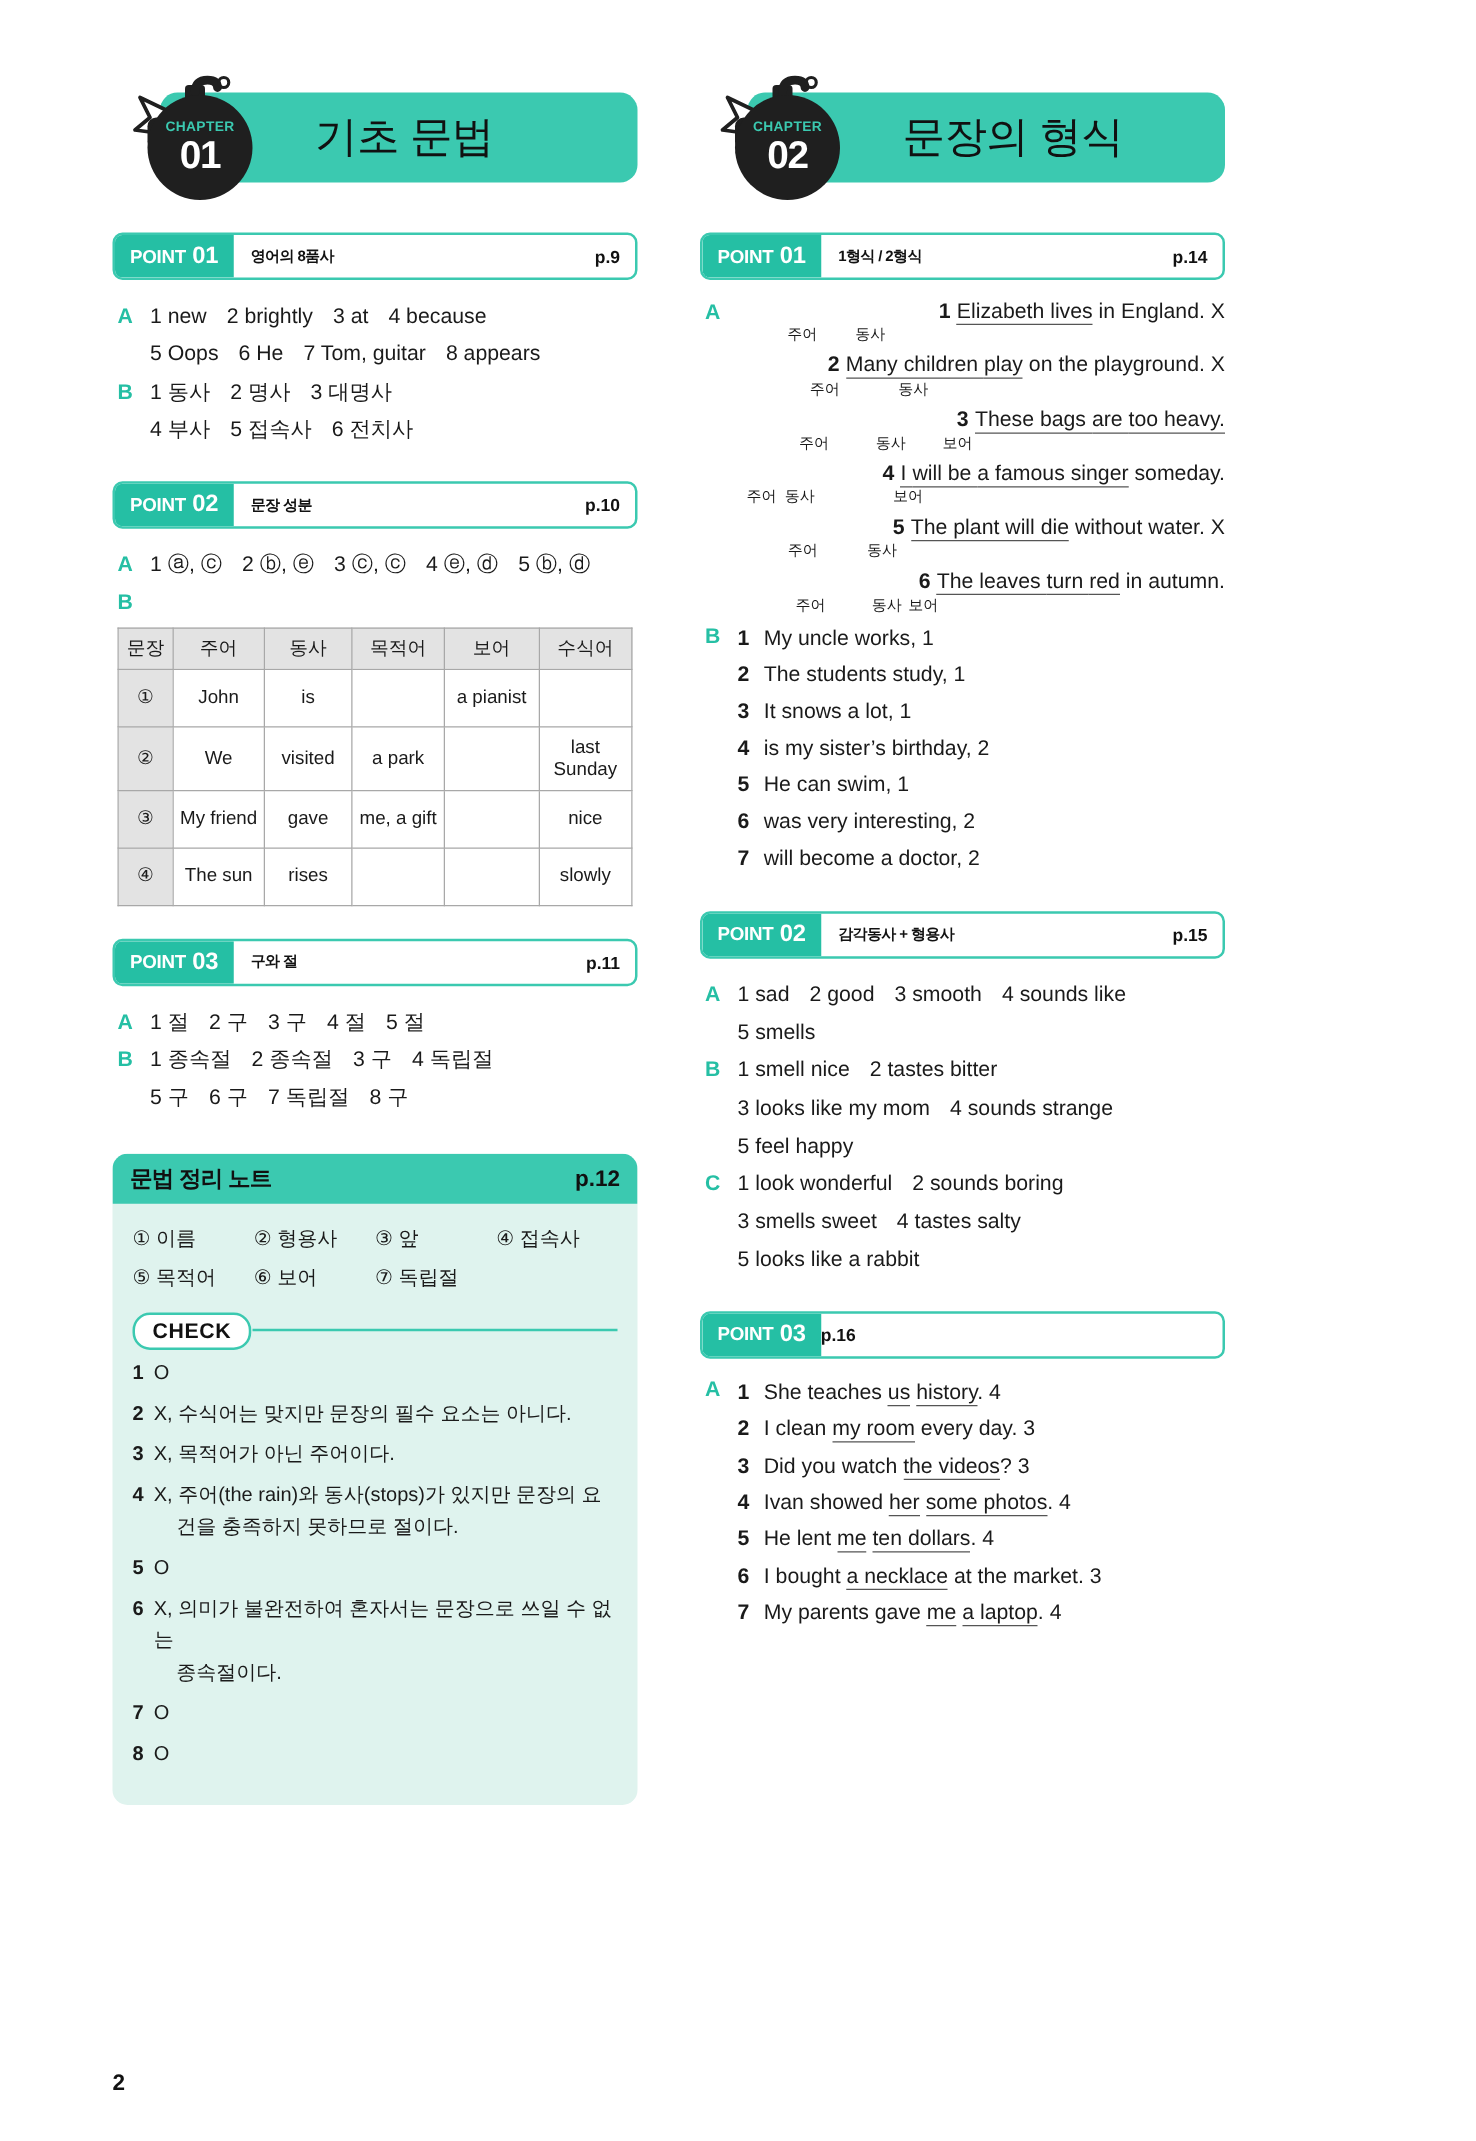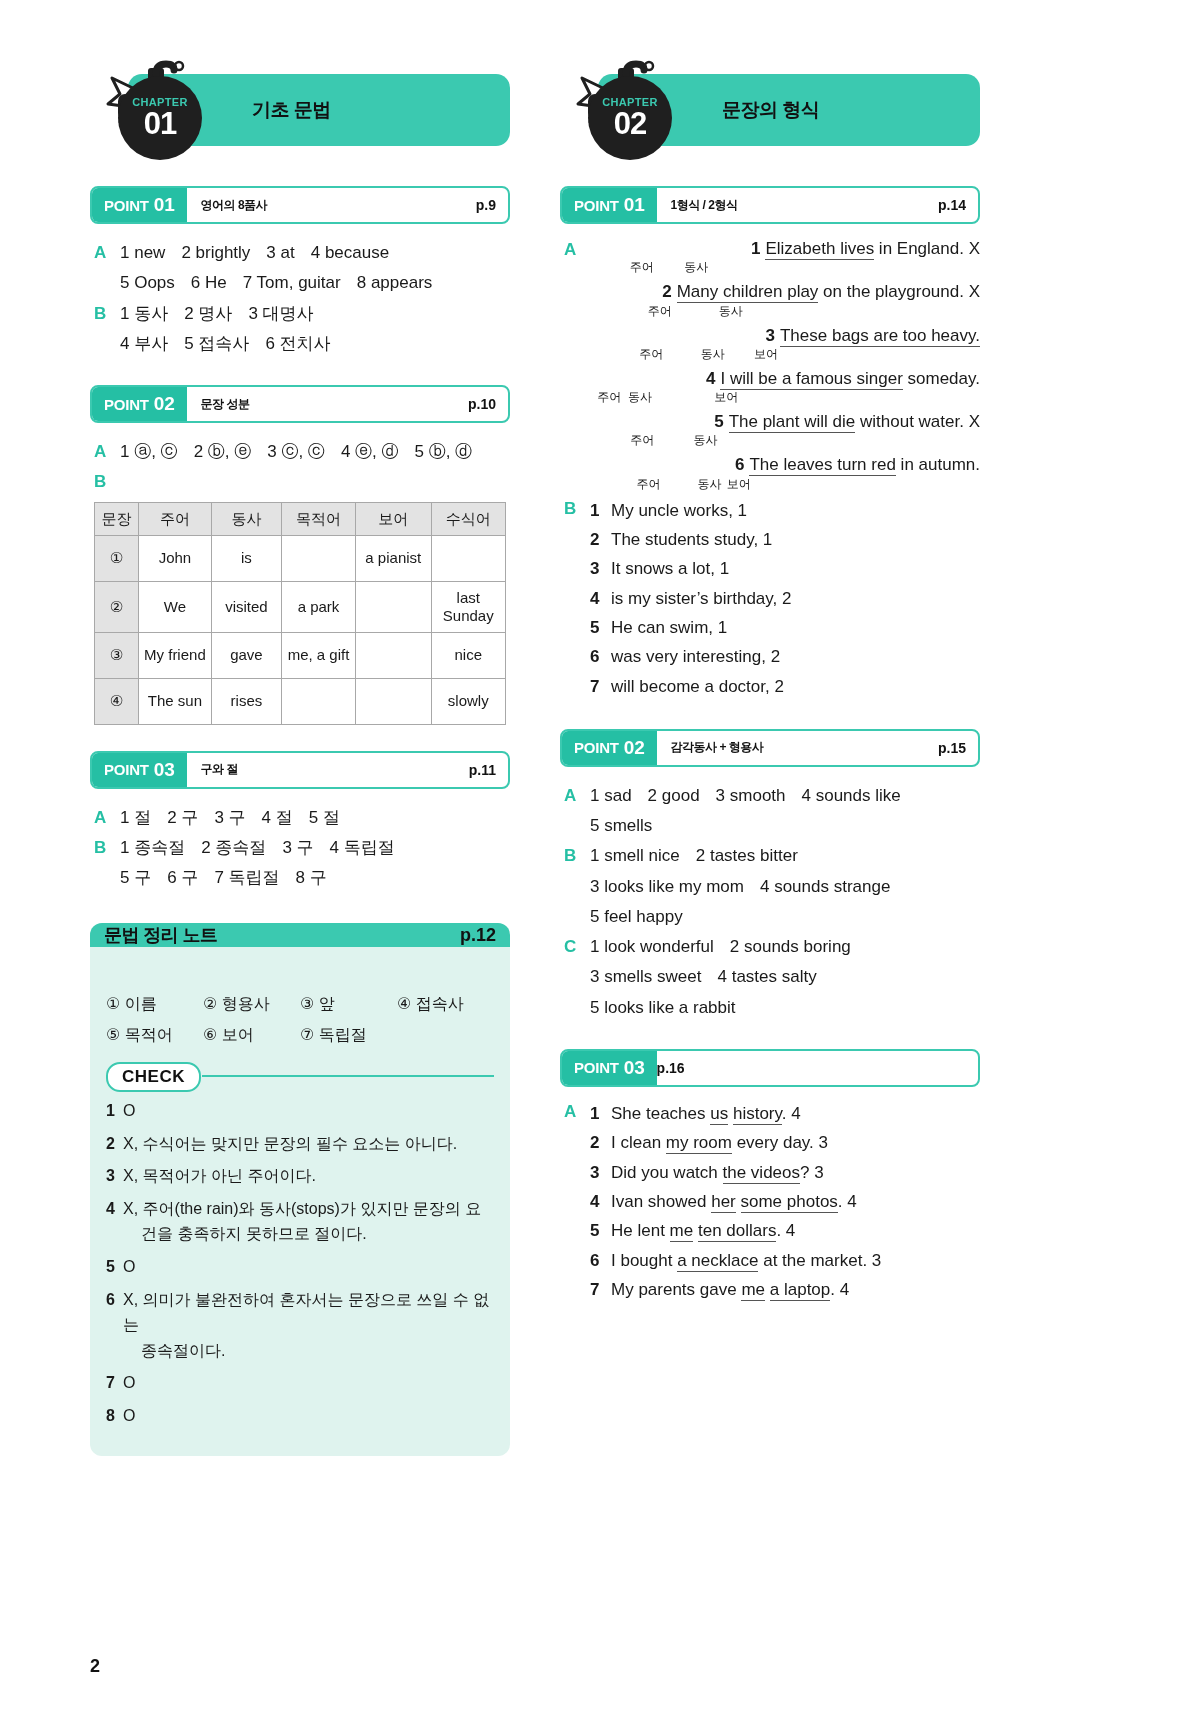--- a/index.html
+++ b/index.html
@@ -30,22 +30,22 @@
     position: absolute;
     left: 38px; top: 14px;
     width: 382px; height: 72px;
     background: #3bc9b0;
     border-radius: 14px;
     display: flex;
     align-items: center;
     padding-left: 124px;
   }
   .chapter-title {
-    font-size: 19px;
-    font-weight: bold;
+    font-size: 34px;
+    font-weight: normal;
     color: #111;
     letter-spacing: -0.5px;
   }
   .bomb {
     position: absolute;
     left: 0; top: 0;
     width: 130px; height: 100px;
     z-index: 3;
   }
   .bomb-circle {
@@ -184,29 +184,29 @@
 
   
   .note-box {
     margin-top: 30px;
     border-radius: 12px;
     overflow: hidden;
     background: #dff3ee;
   }
   .note-head {
     background: #3bc9b0;
-    height: 24px;
+    height: 40px;
     display: flex;
     align-items: center;
     justify-content: space-between;
     padding: 12px 14px;
   }
   .note-title { font-size: 18px; font-weight: bold; color: #111; letter-spacing: -0.6px; }
   .note-page { font-size: 18px; font-weight: bold; color: #111; }
-  .note-body { padding: 14px 16px 20px 16px; margin-top: 28px; }
+  .note-body { padding: 14px 16px 20px 16px; }
   .note-grid {
     display: flex;
     flex-wrap: wrap;
     font-size: 16px;
     line-height: 1.9;
   }
   .note-grid .cell { width: 25%; white-space: nowrap; }
   .check-rule {
     position: relative;
     margin: 12px 0 10px 0;

